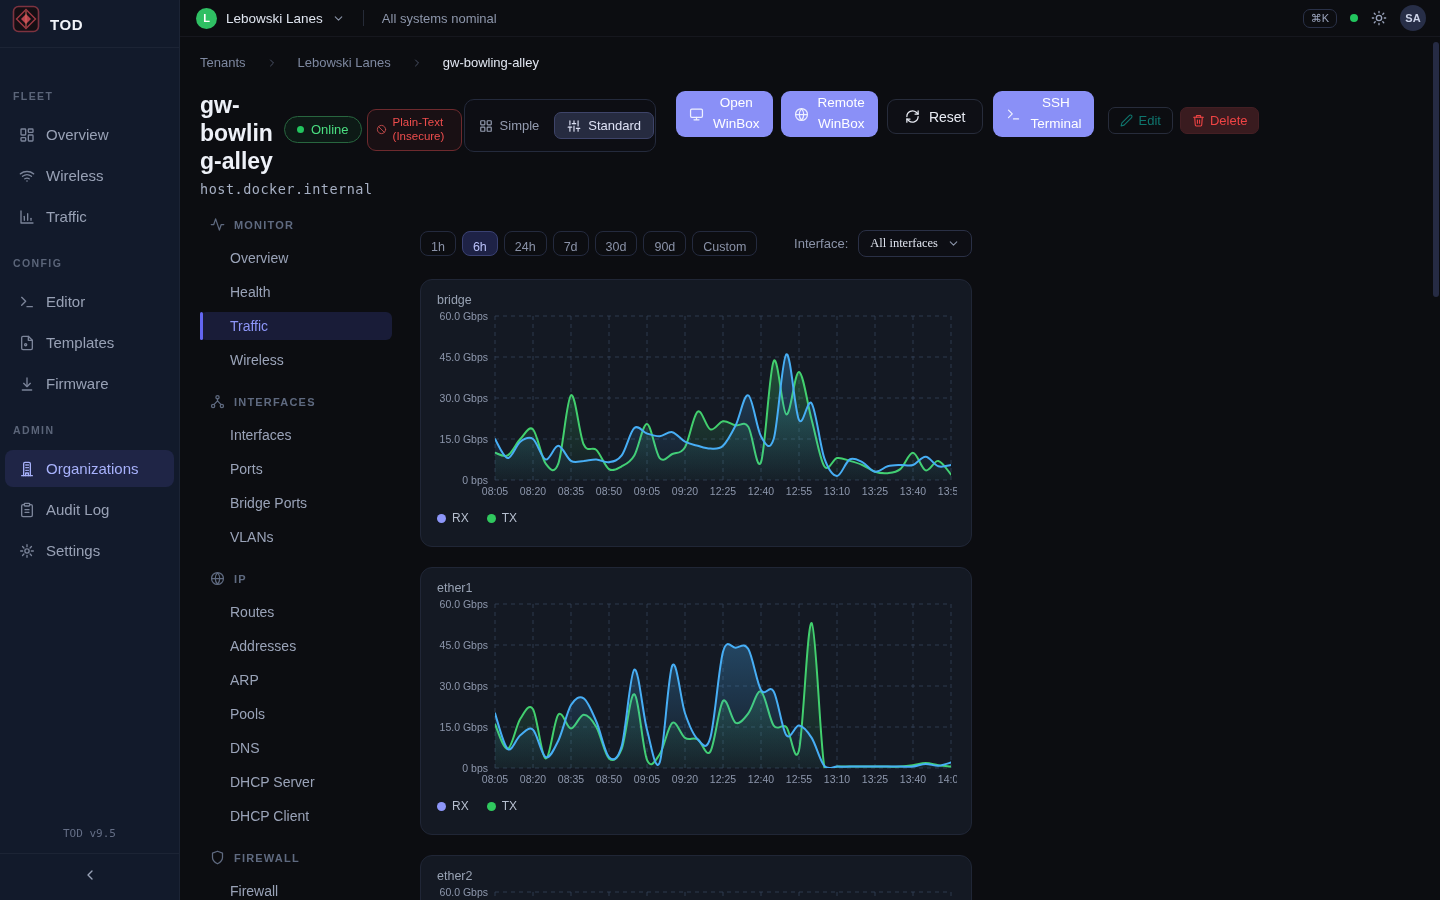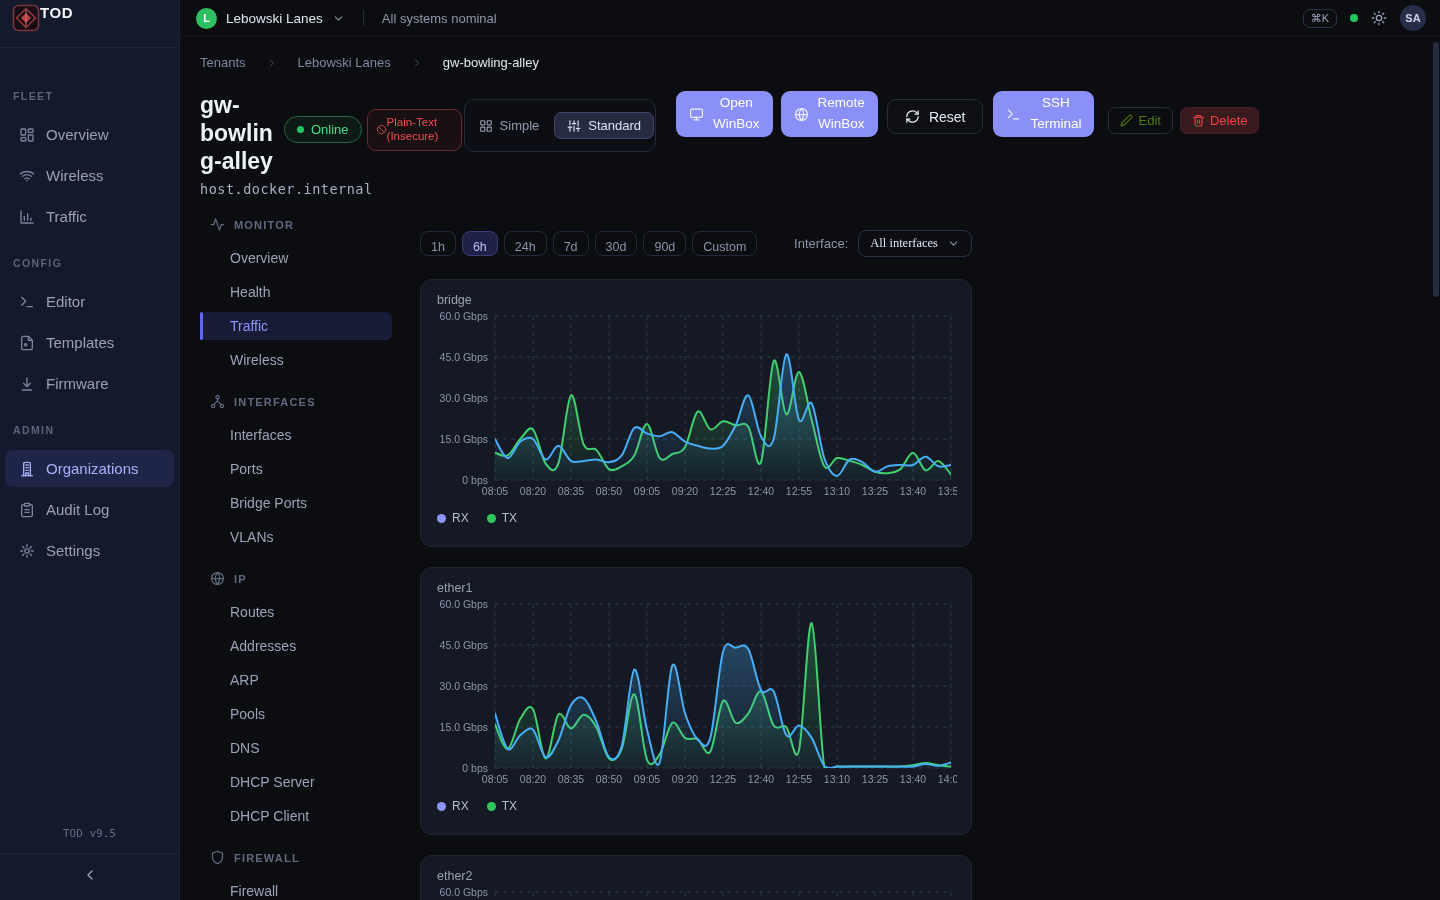--- a/index.html
+++ b/index.html
@@ -4,21 +4,21 @@
 <style>
   html,body{margin:0;padding:0;background:#0c0d11;width:1440px;height:900px;overflow:hidden;
     font-family:"Liberation Sans","DejaVu Sans",sans-serif;color:#e5e9f2;-webkit-font-smoothing:antialiased;}
   *{box-sizing:border-box}
   #app{position:relative;width:1440px;height:900px;background:#0c0d11;overflow:hidden}
   .icon{display:inline-flex;align-items:center;justify-content:center;flex:none}
   .icon svg{display:block}
 
   
   .sidebar{position:absolute;left:0;top:0;bottom:0;width:180px;background:#121a2b;border-right:1px solid #1c2435;display:flex;flex-direction:column;z-index:3}
-  .brand{display:flex;align-items:flex-start;height:48px;padding:4px 12px;border-bottom:1px solid #1c2435}
+  .brand{display:flex;align-items:flex-end;gap:10px;height:48px;padding:14px 12px;border-bottom:1px solid #1c2435}
   .brand-name{font-size:15px;font-weight:700;letter-spacing:.6px;color:#f2f4f9}
   .side-nav{flex:1;padding-top:6px;overflow:hidden}
   .side-section{margin-top:22px}
   .side-section:first-child{margin-top:36px}
   .side-label{font-size:10.5px;letter-spacing:1.4px;color:#5b6579;font-weight:700;padding-left:13px;margin-bottom:14px}
   .side-item{display:flex;align-items:center;gap:11px;padding:10px 10px 10px 14px;margin:0 5px 4px 5px;border-radius:8px;color:#98a1b5;font-size:15px;cursor:pointer}
   .side-item .icon{color:#7b8499}
   .side-item.active{background:#1f2546;color:#a7b1fb}
   .side-item.active .icon{color:#a7b1fb}
   .side-foot{padding:0 0 12px}
@@ -43,30 +43,30 @@
   .main{position:absolute;left:180px;top:37px;right:0;bottom:0;padding-left:20px;overflow:hidden}
   .breadcrumb{display:flex;align-items:center;gap:20px;margin-top:18px;font-size:13px;color:#7e88a0}
   .crumb{cursor:pointer}
   .crumb.current{color:#e2e7f2;cursor:default}
   .crumb-sep{color:#4a5166;display:flex}
 
   .device-header{display:flex;align-items:flex-start;margin-top:21px}
   .device-title{width:86px;margin:0;font-size:23px;line-height:28px;font-weight:700;color:#eef1f8;overflow-wrap:break-word}
   .badge-online{margin:25px 0 0 -2px;height:27px;display:flex;align-items:center;gap:7px;padding:0 12px;border-radius:14px;border:1px solid #28663f;background:rgba(34,197,94,.07);color:#4ade80;font-size:13px;flex:none}
   .badge-online i{width:7px;height:7px;border-radius:50%;background:#22c55e}
-  .badge-insecure{margin:18px 0 0 5px;width:95px;display:flex;align-items:center;padding:6px 8px;border-radius:9px;border:1px solid #6e2a2e;background:rgba(239,68,68,.06);color:#ef4d4d;font-size:11.5px;line-height:1.2;flex:none}
+  .badge-insecure{margin:18px 0 0 5px;width:95px;display:flex;align-items:center;gap:6px;padding:6px 8px;border-radius:9px;border:1px solid #6e2a2e;background:rgba(239,68,68,.06);color:#ef4d4d;font-size:11.5px;line-height:1.2;flex:none}
   .badge-insecure .icon{color:#c24a4a}
   .segmented{margin:8px 6px 0 2px;height:53px;display:flex;align-items:center;gap:2px;padding:1px;border:1px solid #242a3c;border-radius:10px;background:#0d0e14;flex:none}
   .seg{height:27px;display:flex;align-items:center;gap:7px;padding:0 12px;border:1px solid transparent;border-radius:7px;background:transparent;color:#949cb0;font-size:13px;cursor:pointer;font-family:inherit}
   .seg.active{background:#262b40;border-color:#3e4469;color:#dde1f4}
   .btn-primary{display:flex;align-items:center;gap:9px;padding:0 13px;height:46px;border:none;border-radius:9px;background:#8a90f7;color:#fff;font-size:13.5px;cursor:pointer;font-family:inherit;flex:none}
   .btn-primary span{width:min-content;text-align:center;line-height:1.55}
   .btn-primary .icon{color:#eef0ff}
   .btn-ghost{margin-top:8px;height:35px;display:flex;align-items:center;gap:9px;padding:0 17px;border:1px solid #272c3b;border-radius:9px;background:#0e0f15;color:#e8ebf3;font-size:14px;cursor:pointer;font-family:inherit;flex:none}
-  .btn-small{margin-top:16px;height:27px;display:flex;align-items:center;gap:5px;padding:0 11px;border:1px solid #272c3b;border-radius:7px;background:transparent;color:#4d7c0f;font-size:13px;cursor:pointer;font-family:inherit;flex:none}
+  .btn-small{margin-top:16px;height:27px;display:flex;align-items:center;gap:5px;padding:0 11px;border:1px solid #272c3b;border-radius:7px;background:transparent;color:#0f766e;font-size:13px;cursor:pointer;font-family:inherit;flex:none}
   .btn-small.danger{background:#391b1f;border-color:#441f24;color:#ef4444}
   .btn-small.danger .icon{color:#ef4444}
   .ml14{margin-left:14px}.ml8{margin-left:8px}.ml9{margin-left:9px}.ml10{margin-left:10px}.ml7{margin-left:7px}
   .device-host{margin-top:6px;font-family:"DejaVu Sans Mono","Liberation Mono",monospace;font-size:13.5px;color:#a6afc3;letter-spacing:.5px}
 
   .content-row{display:flex;margin-top:20px}
   .subnav{width:196px;flex:none}
   .subnav-header{display:flex;align-items:center;gap:9px;padding-left:10px;margin:20px 0 12px;color:#5f6a80;font-size:11px;font-weight:700;letter-spacing:1.2px}
   .subnav-header:first-child{margin-top:0}
   .subnav-item{position:relative;padding:6px 0 6px 30px;margin:0 4px 6px 0;font-size:14px;color:#9aa3b8;border-radius:6px;cursor:pointer}

